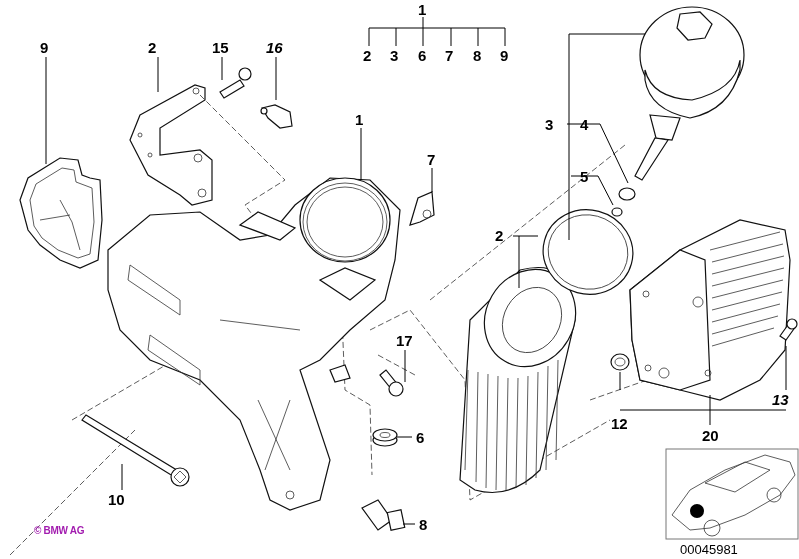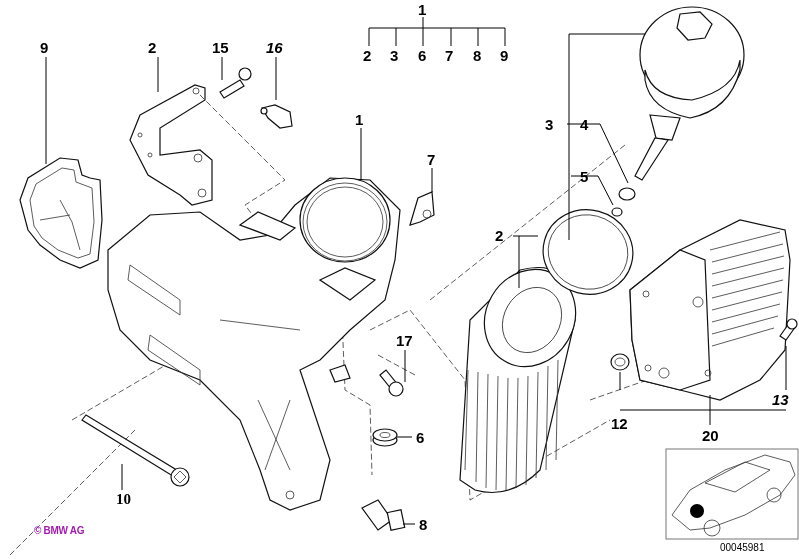--- a/index.html
+++ b/index.html
@@ -1,20 +1,20 @@
 <!DOCTYPE html>
 <html><head>
 <meta charset="utf-8">
 <style>
   html,body{margin:0;padding:0;background:#fff;}
   body{width:799px;height:559px;position:relative;overflow:hidden;font-family:"Liberation Sans",sans-serif;}
   #diagram{position:absolute;left:0;top:0;width:799px;height:559px;}
   .lbl{position:absolute;font-weight:bold;font-size:15px;color:#000;line-height:1;}
   .copyright{position:absolute;left:34px;top:525px;font-size:10px;font-weight:bold;color:#a21caf;letter-spacing:-0.3px;}
-  .docnum{position:absolute;left:680px;top:542px;font-size:10px;color:#000;margin-left:40px;}
+  .docnum{position:absolute;left:680px;top:542px;font-size:13px;color:#000;}
   .part{stroke:#111;stroke-width:1.2;fill:#fff;}
   .thin{stroke:#333;stroke-width:0.8;fill:none;}
   .lead{stroke:#000;stroke-width:1;fill:none;}
   .dash{stroke:#333;stroke-width:0.8;fill:none;stroke-dasharray:6,3;}
 </style>
 </head>
 <body>
 
 <svg id="diagram" viewBox="0 0 799 559" xmlns="http://www.w3.org/2000/svg">
 
@@ -198,21 +198,21 @@
 
 <div class="lbl" style="left:40px;top:40px;">9</div>
 <div class="lbl" style="left:148px;top:40px;">2</div>
 <div class="lbl" style="left:212px;top:40px;">15</div>
 <div class="lbl" style="left:266px;top:40px;font-style:italic;">16</div>
 <div class="lbl" style="left:355px;top:112px;">1</div>
 <div class="lbl" style="left:427px;top:152px;">7</div>
 <div class="lbl" style="left:396px;top:333px;">17</div>
 <div class="lbl" style="left:416px;top:430px;">6</div>
 <div class="lbl" style="left:419px;top:517px;">8</div>
-<div class="lbl" style="left:116px;top:492px;font-family:Liberation Serif, serif;">10</div>
+<div class="lbl" style="left:108px;top:492px;">10</div>
 <div class="lbl" style="left:495px;top:228px;">2</div>
 <div class="lbl" style="left:545px;top:117px;">3</div>
 <div class="lbl" style="left:580px;top:117px;">4</div>
 <div class="lbl" style="left:580px;top:169px;">5</div>
 <div class="lbl" style="left:611px;top:404px;margin-top:12px;">12</div>
 <div class="lbl" style="left:772px;top:392px;font-style:italic;">13</div>
 <div class="lbl" style="left:702px;top:428px;">20</div>
 
 <div class="copyright">© BMW AG</div>
 <div class="docnum">00045981</div>

